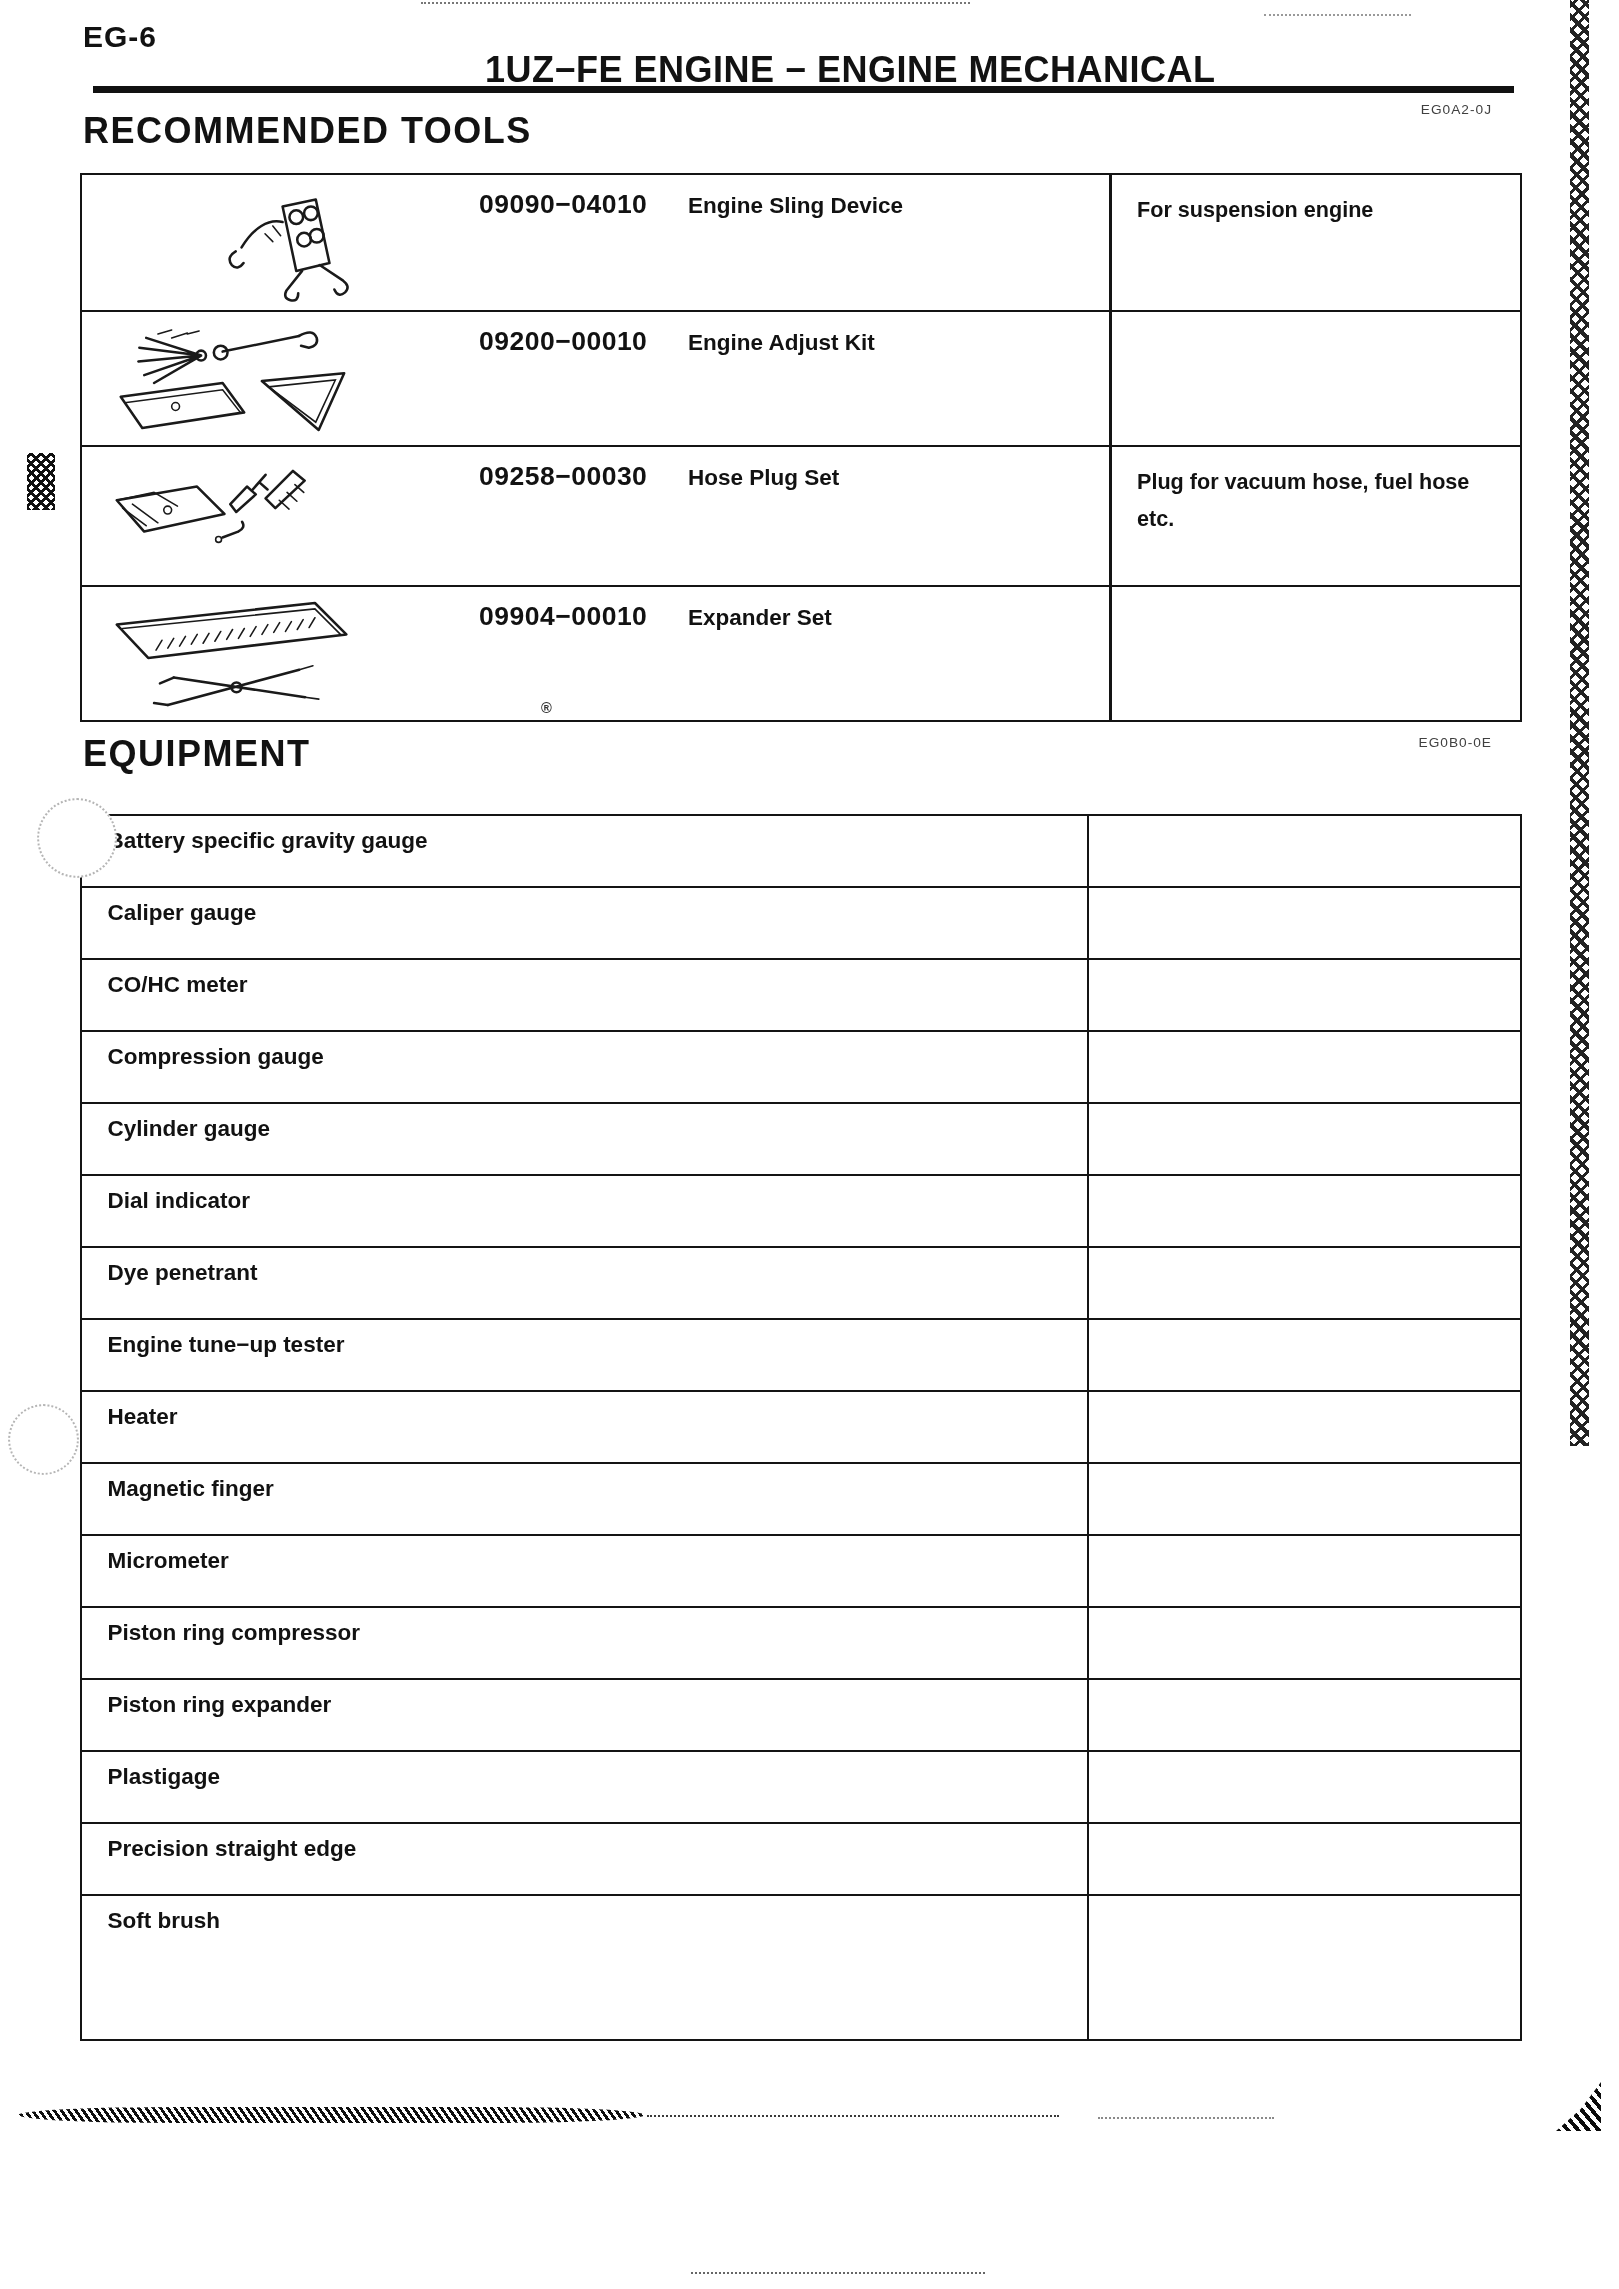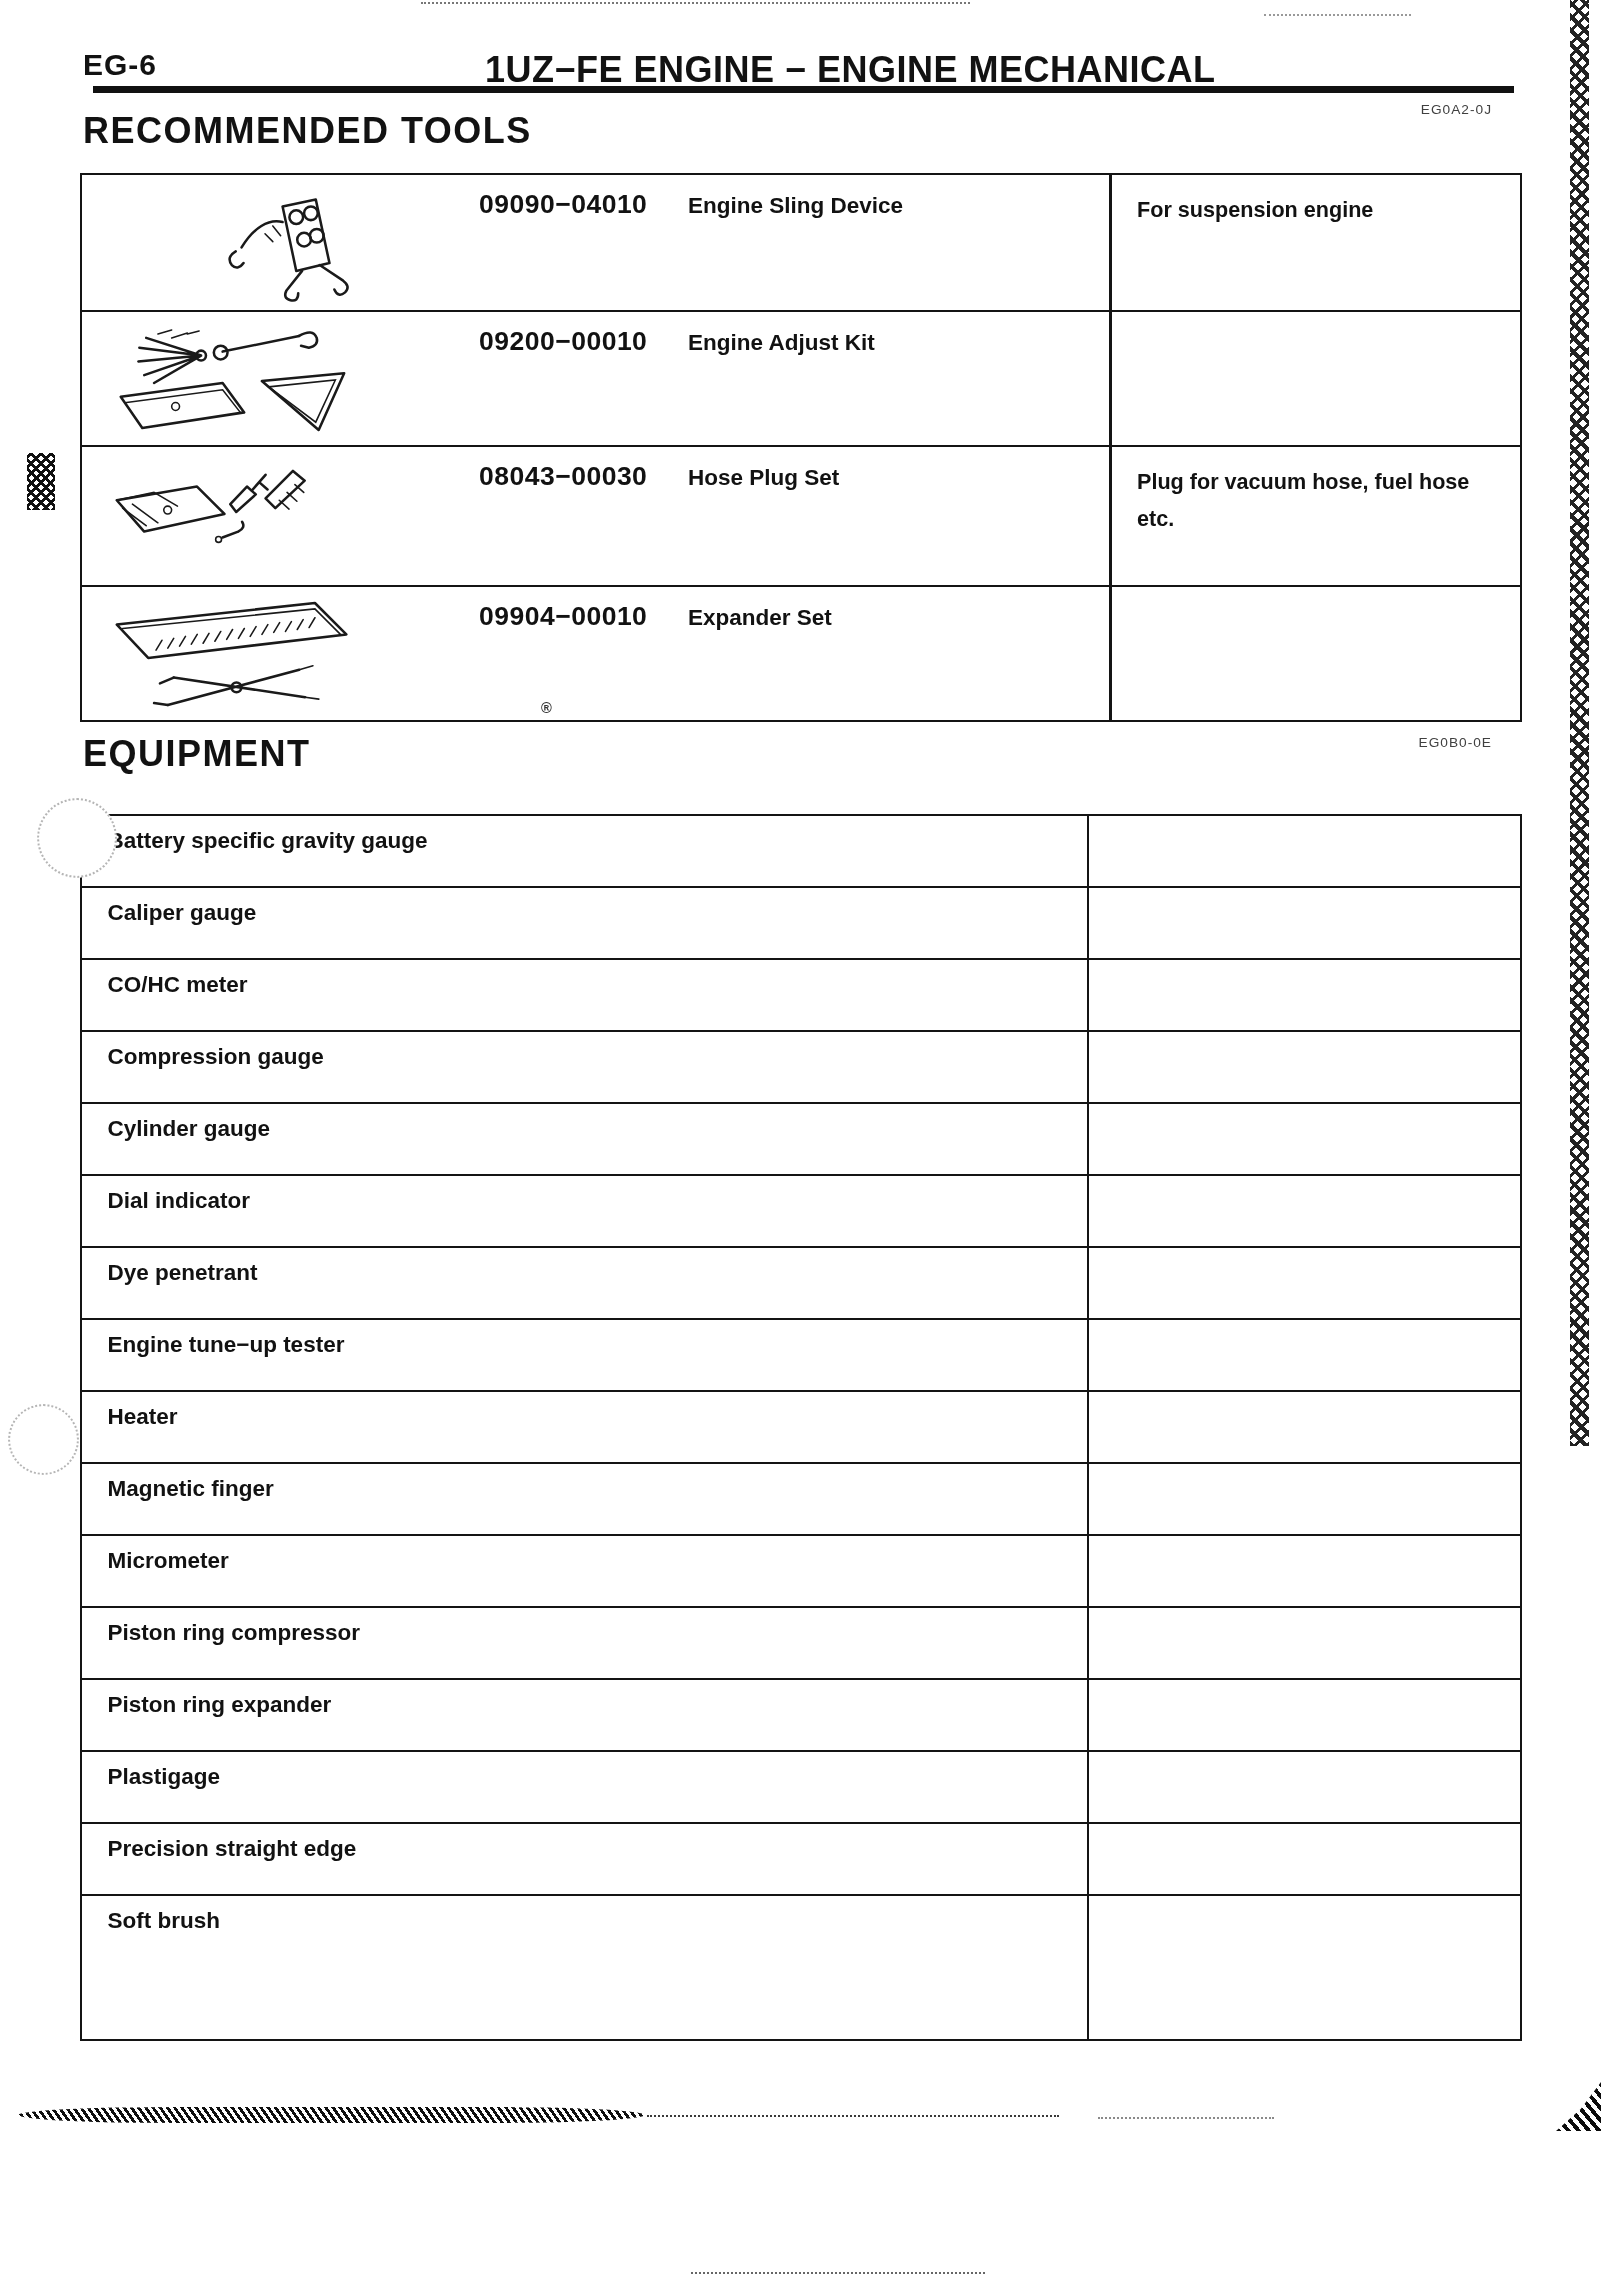--- a/index.html
+++ b/index.html
@@ -7,21 +7,21 @@
     position:relative;
     width:1619px;height:2290px;
     background:#ffffff;
     overflow:hidden;
     font-family:"Liberation Sans", sans-serif;
     color:#121212;
   }
   
   .page-code{
     position:absolute;left:83px;top:19.6px;
-    font-size:30px;font-weight:800;letter-spacing:1px;margin-top:28px;
+    font-size:30px;font-weight:800;letter-spacing:1px;
   }
   .header-title{
     position:absolute;left:485px;top:49px;width:627px;
     font-size:36px;font-weight:700;letter-spacing:0.5px;
     text-align:center;white-space:nowrap;
   }
   .header-rule{
     position:absolute;left:93px;top:86px;width:1421px;height:6.9px;
     background:#111;
   }
@@ -194,21 +194,21 @@
           <circle class="lnthin" cx="62" cy="50" r="4"></circle>
           <path class="lnthin" d="M16,48 L40,66 M26,44 L52,63"></path>
           <path class="ln" d="M132,52 L152,34 L143,26 L126,44 Z"></path>
           <path class="ln" d="M148,30 L162,14 M156,22 l8,7"></path>
           <path class="ln" d="M172,48 L202,20 L190,10 L162,38 Z"></path>
           <path class="lnthin" d="M176,40 l10,9 M184,32 l10,9 M192,24 l9,8"></path>
           <path class="ln" d="M118,78 l16,-6 M134,72 q8,-4 4,-10"></path>
           <circle class="lnthin" cx="114" cy="80" r="3"></circle>
         </svg>
       </span>
-      <span class="tool-part-no">08043−00030</span>
+      <span class="tool-part-no">09258−00030</span>
       <span class="tool-name">Hose Plug Set</span>
       <span class="tool-note">Plug for vacuum hose, fuel hose etc.</span>
     </div>
 
     <div class="tool-row" style="height:133px;">
       <span class="tool-illustration" style="left:24.5px;top:7.8px;">
         <svg width="255" height="120" viewBox="0 0 260 122">
           <path class="ln" d="M10,30 L212,8 L244,40 L42,64 Z"></path>
           <path class="lnthin" d="M16,34 L212,14 L238,40"></path>
           <path class="lnthin" d="M50,56 l6,-10 M62,54 l6,-10 M74,52 l6,-10 M86,50 l6,-10 M98,49 l6,-10 M110,47 l6,-10 M122,45 l6,-10 M134,44 l6,-10 M146,42 l6,-10 M158,40 l6,-10 M170,38 l6,-10 M182,37 l6,-10 M194,35 l6,-10 M206,33 l6,-10"></path>

